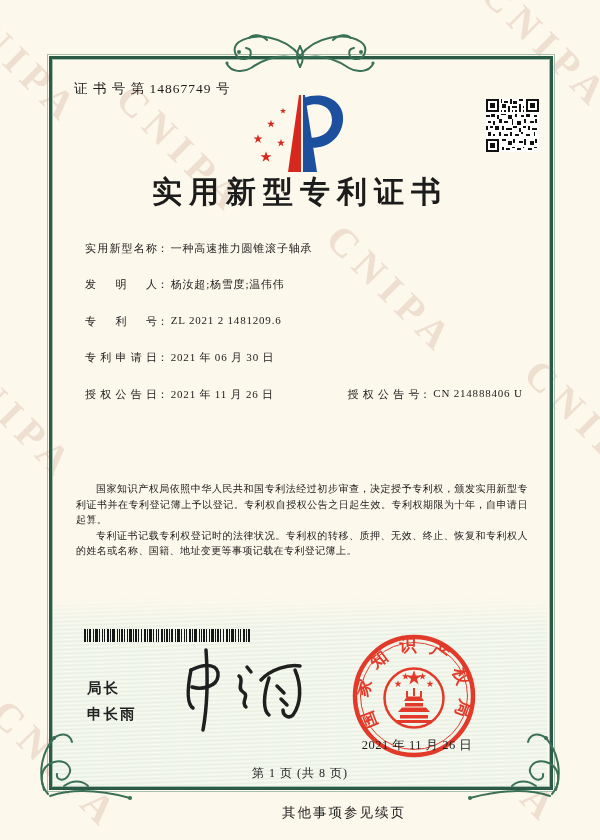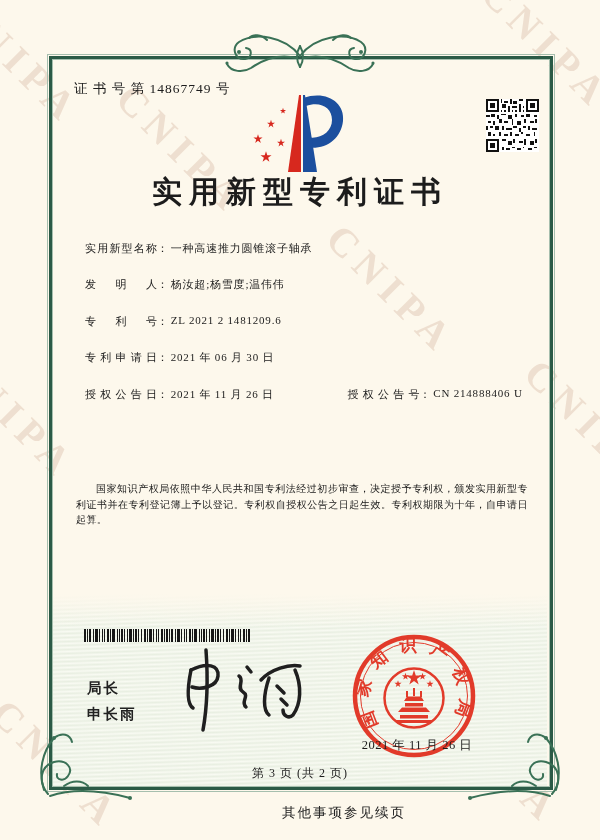--- a/index.html
+++ b/index.html
@@ -258,20 +258,21 @@
     <div class="field-row">
       <span class="flabel">授权公告日</span><span class="fcolon">：</span>
       <span class="fvalue first-of-pair">2021 年 11 月 26 日</span>
       <span class="flabel second">授权公告号</span><span class="fcolon">：</span>
       <span class="fvalue">CN 214888406 U</span>
     </div>
   </div>
 
   <div class="body-text">
     <p>国家知识产权局依照中华人民共和国专利法经过初步审查，决定授予专利权，颁发实用新型专利证书并在专利登记簿上予以登记。专利权自授权公告之日起生效。专利权期限为十年，自申请日起算。</p>
+    <p>专利证书记载专利权登记时的法律状况。专利权的转移、质押、无效、终止、恢复和专利权人的姓名或名称、国籍、地址变更等事项记载在专利登记簿上。</p>
   </div>
 
   <svg class="barcode" width="167" height="13" viewBox="0 0 167 13">
     <line x1="0" y1="6.5" x2="167" y2="6.5" stroke="#161616" stroke-width="13" stroke-dasharray="2,1,1,1,2,2,1,1,3,1,1,2,1,1,1,2,2,1,1,1,3,2,1,1,1,1,2,1,1,2,1,1,3,1,1,1,2,1,1,2,1,2,2,1,1,1,3,1,1,2,1,1,1,2,2,1,1,1"></line>
   </svg>
 
   <div class="director">
     <div>局长</div>
     <div>申长雨</div>
   </div>
@@ -310,16 +311,16 @@
       <rect x="46" y="88" width="36" height="3"></rect>
       <rect x="50" y="83" width="28" height="3.5"></rect>
       <path d="M48,80 L80,80 L76,75.5 L52,75.5 Z"></path>
       <rect x="55" y="71" width="18" height="3.5"></rect>
       <path d="M54,69 L74,69 L71,64.5 L57,64.5 Z"></path>
       <path d="M64,56 v8 M57,59 v6 M71,59 v6" stroke="#e12d1c" stroke-width="2" fill="none"></path>
     </g>
   </svg>
   <div class="seal-date">2021 年 11 月 26 日</div>
 
-  <div class="page-num">第 3 页 (共 2 页)</div>
+  <div class="page-num">第 1 页 (共 8 页)</div>
   <div class="footer-note">其他事项参见续页</div>
 
 </div>
 
 </body></html>

